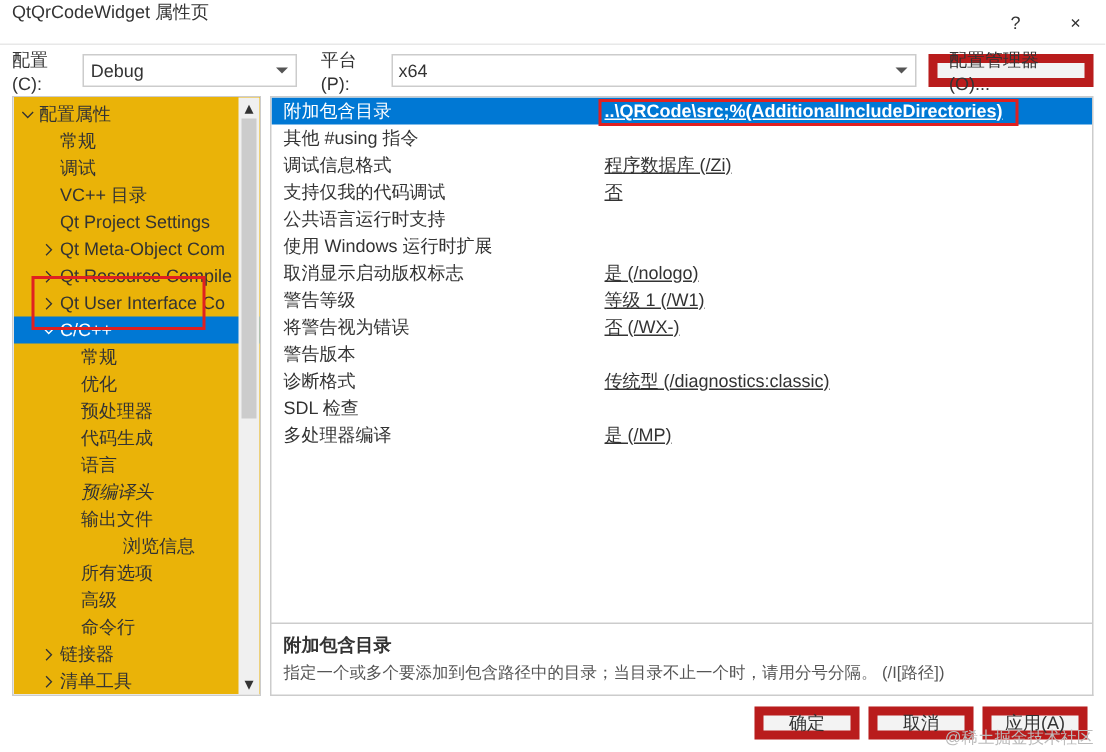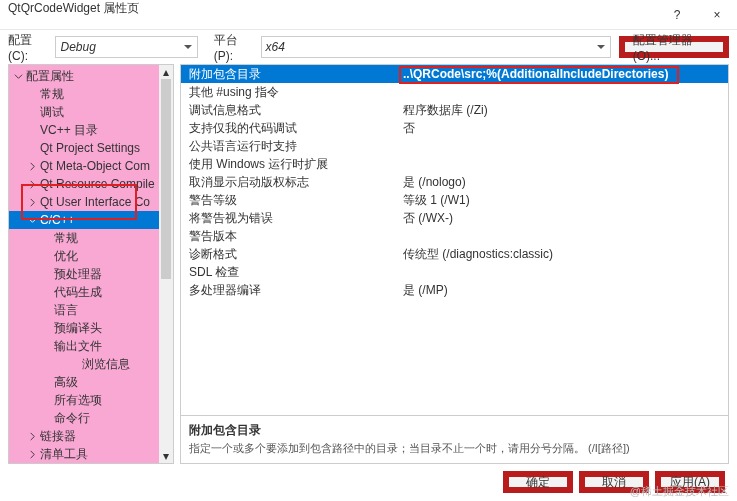--- a/index.html
+++ b/index.html
@@ -2,41 +2,41 @@
 <html><head>
 <meta charset="utf-8">
 <style>
 * { box-sizing: border-box; margin: 0; padding: 0; font-family: "Microsoft YaHei", "Segoe UI", sans-serif; font-size: 12px; }
 body { background: #fff; width: 737px; height: 501px; overflow: hidden; color: #333; }
 .titlebar { height: 30px; display: flex; align-items: flex-start; padding: 0 0 0 8px; border-bottom: 1px solid #e8e8e8; }
 .titlebar .title { flex: 1; }
 .titlebar .btn { width: 40px; height: 30px; display: flex; align-items: center; justify-content: center; cursor: pointer; }
 .toolbar { height: 34px; display: flex; align-items: center; padding: 4px 8px; gap: 4px; }
 .toolbar label { margin-right: 2px; }
-.combo { height: 22px; border: 1px solid #ccc; background: #fff; padding: 0 18px 0 4px; position: relative; display: flex; align-items: center; font-style: italic; }
+.combo { height: 22px; border: 1px solid #ccc; background: #fff; padding: 0 18px 0 4px; position: relative; display: flex; align-items: center; }
 .combo::after { content: ""; position: absolute; right: 5px; top: 50%; margin-top: -2px; border: 4px solid transparent; border-top-color: #555; }
 .combo.config { width: 150px; }
 .combo.platform { width: 370px; }
 .btn-small { height: 22px; border: 6px solid #b91c1c; background: #f3f3f3; padding: 0 8px; display: flex; align-items: center; cursor: pointer; }
 .main { display: flex; height: 400px; padding: 0 8px; gap: 6px; }
-.sidebar { width: 166px; border: 1px solid #ccc; overflow-y: auto; overflow-x: hidden; background: #f9a8d4; position: relative; }
+.sidebar { width: 166px; border: 1px solid #ccc; overflow-y: auto; overflow-x: hidden; background: #eab308; position: relative; }
 .tree { padding: 2px 0; }
 .tree-item { display: flex; align-items: center; height: 18px; padding-left: 4px; cursor: pointer; white-space: nowrap; }
 .tree-item.selected { background: #0078d4; color: #fff; }
 .tw { width: 11px; height: 11px; margin-right: 2px; display: inline-flex; align-items: center; justify-content: center; }
 .tw svg { width: 9px; height: 9px; }
 .hl-red { position: absolute; border: 2px solid #e02020; pointer-events: none; }
 .hl1 { left: 12px; top: 119px; width: 116px; height: 36px; }
 .hl2 { left: 430px; top: 66px; width: 280px; height: 18px; }
 .content { flex: 1; display: flex; flex-direction: column; }
 .grid { flex: 1; border: 1px solid #ccc; overflow: auto; position: relative; }
 .grid-row { display: flex; height: 18px; align-items: center; }
 .grid-row.selected { background: #0078d4; color: #fff; }
 .grid-label { width: 218px; padding-left: 8px; }
-.grid-value { flex: 1; padding-left: 4px; }
+.grid-value { flex: 1; padding-left: 4px; text-decoration: underline; }
 .grid-value.bold { font-weight: bold; }
 .desc { border: 1px solid #ccc; border-top: none; padding: 6px 8px; height: 48px; }
 .desc-title { font-weight: bold; margin-bottom: 2px; }
 .desc-text { color: #555; font-size: 11px; }
 .footer { height: 36px; display: flex; align-items: center; justify-content: flex-end; padding: 0 12px; gap: 6px; }
 .footer .btn-small { width: 70px; justify-content: center; }
 .watermark { position: absolute; right: 8px; bottom: 2px; color: #bbb; font-size: 11px; pointer-events: none; }
 .scrollbar-y { position: absolute; right: 0; top: 0; bottom: 0; width: 14px; background: #f0f0f0; display: flex; flex-direction: column; }
 .scrollbar-y .arrow { height: 14px; display: flex; align-items: center; justify-content: center; }
 .scrollbar-y .track { flex: 1; position: relative; }
@@ -143,39 +143,39 @@
           <span>预处理器</span>
         </div>
         <div class="tree-item" style="padding-left: 32px;">
           <span class="tw"></span>
           <span>代码生成</span>
         </div>
         <div class="tree-item" style="padding-left: 32px;">
           <span class="tw"></span>
           <span>语言</span>
         </div>
-        <div class="tree-item" style="padding-left: 32px;">
+        <div class="tree-item" style="padding-left: 32px; font-style: italic;">
           <span class="tw"></span>
           <span>预编译头</span>
         </div>
         <div class="tree-item" style="padding-left: 32px;">
           <span class="tw"></span>
           <span>输出文件</span>
         </div>
         <div class="tree-item" style="padding-left: 32px; gap: 28px;">
           <span class="tw"></span>
           <span>浏览信息</span>
         </div>
         <div class="tree-item" style="padding-left: 32px;">
           <span class="tw"></span>
+          <span>所有选项</span>
+        </div>
+        <div class="tree-item" style="padding-left: 32px;">
+          <span class="tw"></span>
           <span>高级</span>
-        </div>
-        <div class="tree-item" style="padding-left: 32px;">
-          <span class="tw"></span>
-          <span>所有选项</span>
         </div>
         <div class="tree-item" style="padding-left: 32px;">
           <span class="tw"></span>
           <span>命令行</span>
         </div>
         <div class="tree-item" style="padding-left: 18px;">
           <span class="tw">
             <svg viewBox="0 0 10 10">
               <path d="M3 1 L7 5 L3 9" fill="none" stroke="currentColor"></path>
             </svg>

